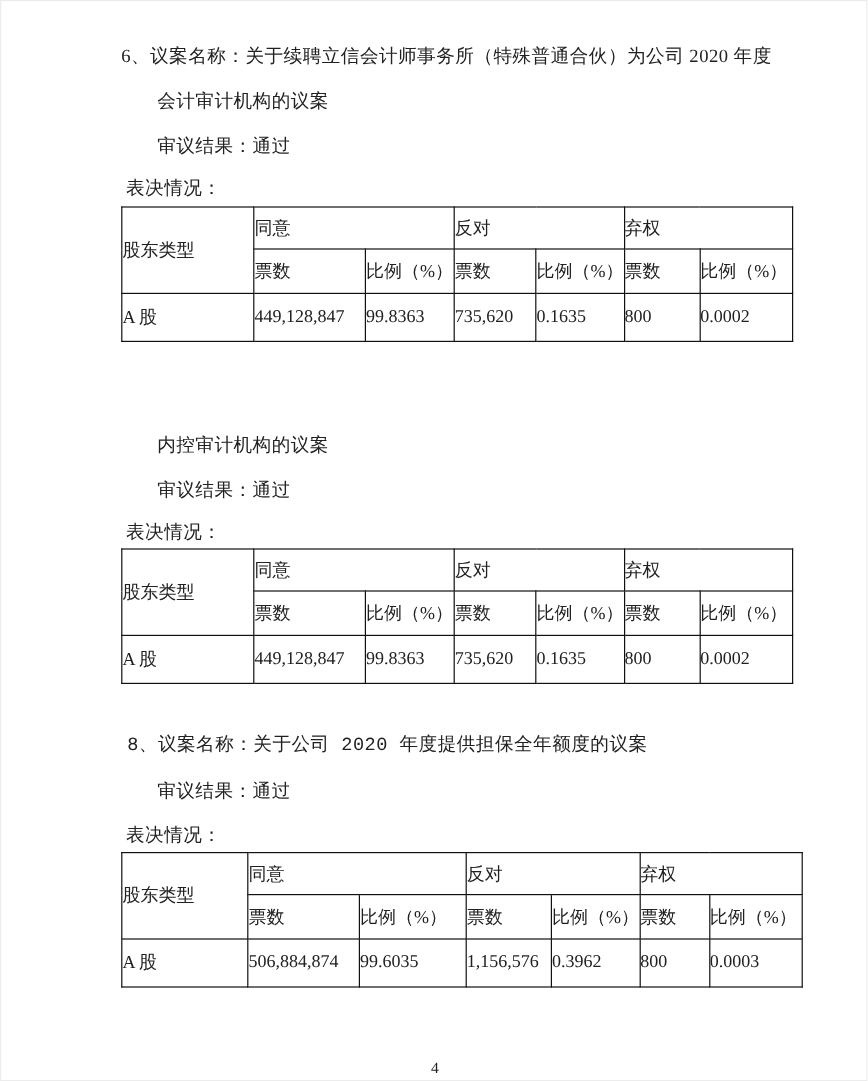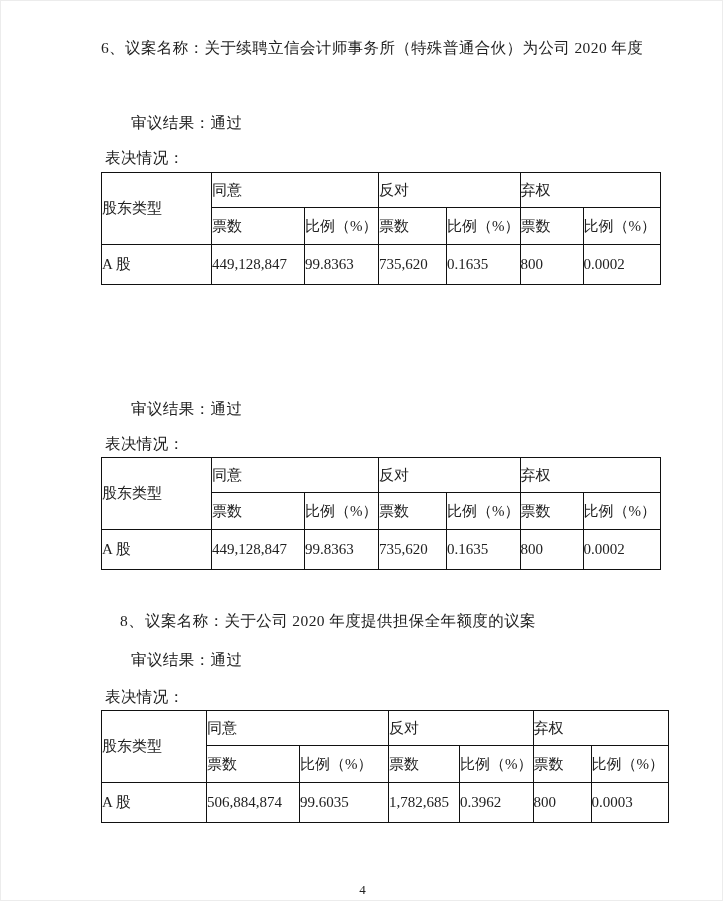--- a/index.html
+++ b/index.html
@@ -55,20 +55,21 @@
     text-align: center;
     font-size: 13px;
   }
 </style>
 </head>
 <body>
 
 <div class="page">
 
   <div class="tline" style="top:38px; left:99px;text-align:right;"><span class="item-number">6、</span><span>议案名称：关于续聘立信会计师事务所（特殊普通合伙）为公司 2020 年度</span></div>
+  <div class="tline" style="top:75px; left:130px;">会计审计机构的议案</div>
   <div class="tline" style="top:113px; left:130px;">审议结果：通过</div>
   <div class="tline" style="top:148px; left:104px;">表决情况：</div>
 
   <table class="vote-table" style="top:171px;">
     <colgroup>
       <col style="width:110px">
         <col style="width:93px">
         <col style="width:74px">
       <col style="width:68px">
         <col style="width:70px">
@@ -95,20 +96,21 @@
       <td class="num">449,128,847</td>
       <td class="num">99.8363</td>
       <td class="num">735,620</td>
       <td class="num">0.1635</td>
       <td class="num">800</td>
       <td class="num">0.0002</td>
     </tr>
   </tbody>
     </table>
 
+  <div class="tline" style="top:362px; left:130px;">内控审计机构的议案</div>
   <div class="tline" style="top:399px; left:130px;">审议结果：通过</div>
   <div class="tline" style="top:434px; left:104px;">表决情况：</div>
 
   <table class="vote-table" style="top:456px;">
     <colgroup>
       <col style="width:110px">
         <col style="width:93px">
         <col style="width:74px">
       <col style="width:68px">
         <col style="width:70px">
@@ -135,21 +137,21 @@
       <td class="num">449,128,847</td>
       <td class="num">99.8363</td>
       <td class="num">735,620</td>
       <td class="num">0.1635</td>
       <td class="num">800</td>
       <td class="num">0.0002</td>
     </tr>
   </tbody>
     </table>
 
-  <div class="tline" style="top:611px; left:119px;"><span class="item-number">8、</span><span>议案名称：关于公司 2020 年度提供担保全年额度的议案</span></div>
+  <div class="tline" style="top:611px; left:105px;font-family:Liberation Mono, monospace;"><span class="item-number">8、</span><span>议案名称：关于公司 2020 年度提供担保全年额度的议案</span></div>
   <div class="tline" style="top:650px; left:130px;">审议结果：通过</div>
   <div class="tline" style="top:687px; left:104px;">表决情况：</div>
 
   <table class="vote-table" style="top:709px;">
     <colgroup>
       <col style="width:105px">
         <col style="width:93px">
         <col style="width:89px">
       <col style="width:68px">
         <col style="width:65px">
@@ -168,21 +170,21 @@
       <td class="ctr">比例（%）</td>
       <td class="ctr">票数</td>
       <td class="ctr">比例（%）</td>
       <td class="ctr">票数</td>
       <td class="ctr">比例（%）</td>
     </tr>
     <tr class="r3">
       <td class="ctr">A 股</td>
       <td class="num">506,884,874</td>
       <td class="num">99.6035</td>
-      <td class="num">1,782,685</td>
+      <td class="num">1,156,576</td>
       <td class="num">0.3962</td>
       <td class="num">800</td>
       <td class="num">0.0003</td>
     </tr>
   </tbody>
     </table>
 
 
   <div class="page-number" style="top:881px;">4</div>
 

